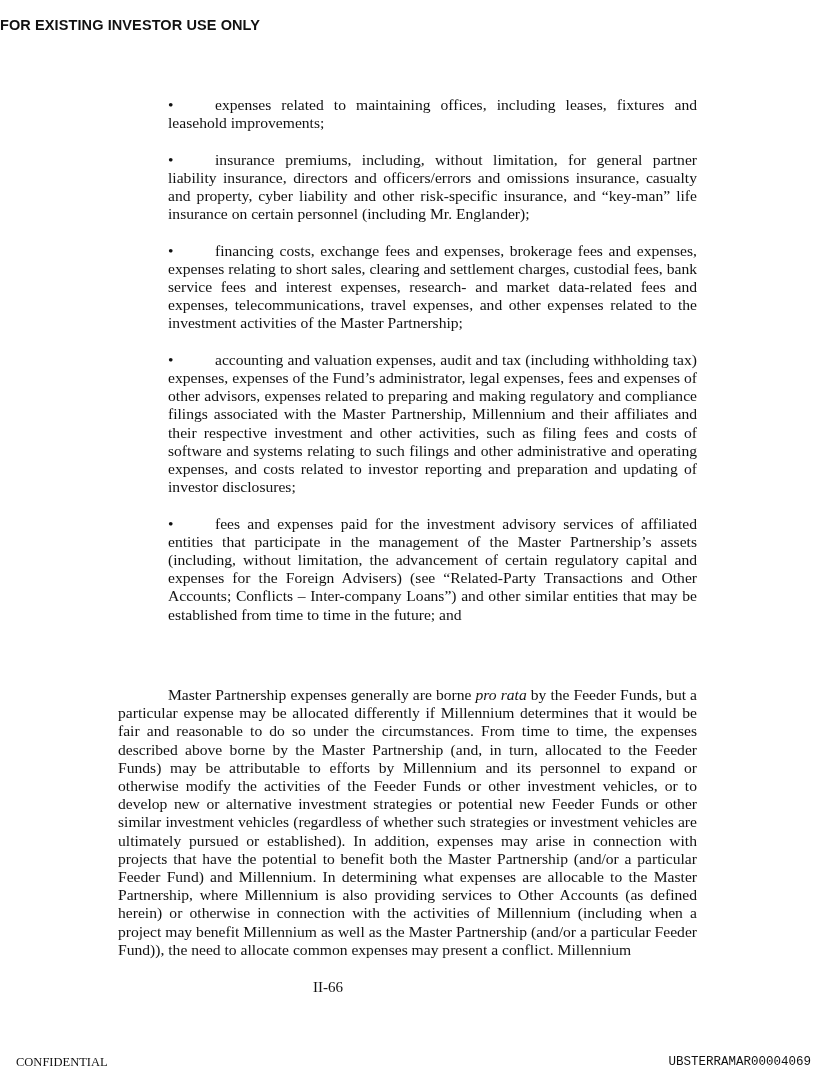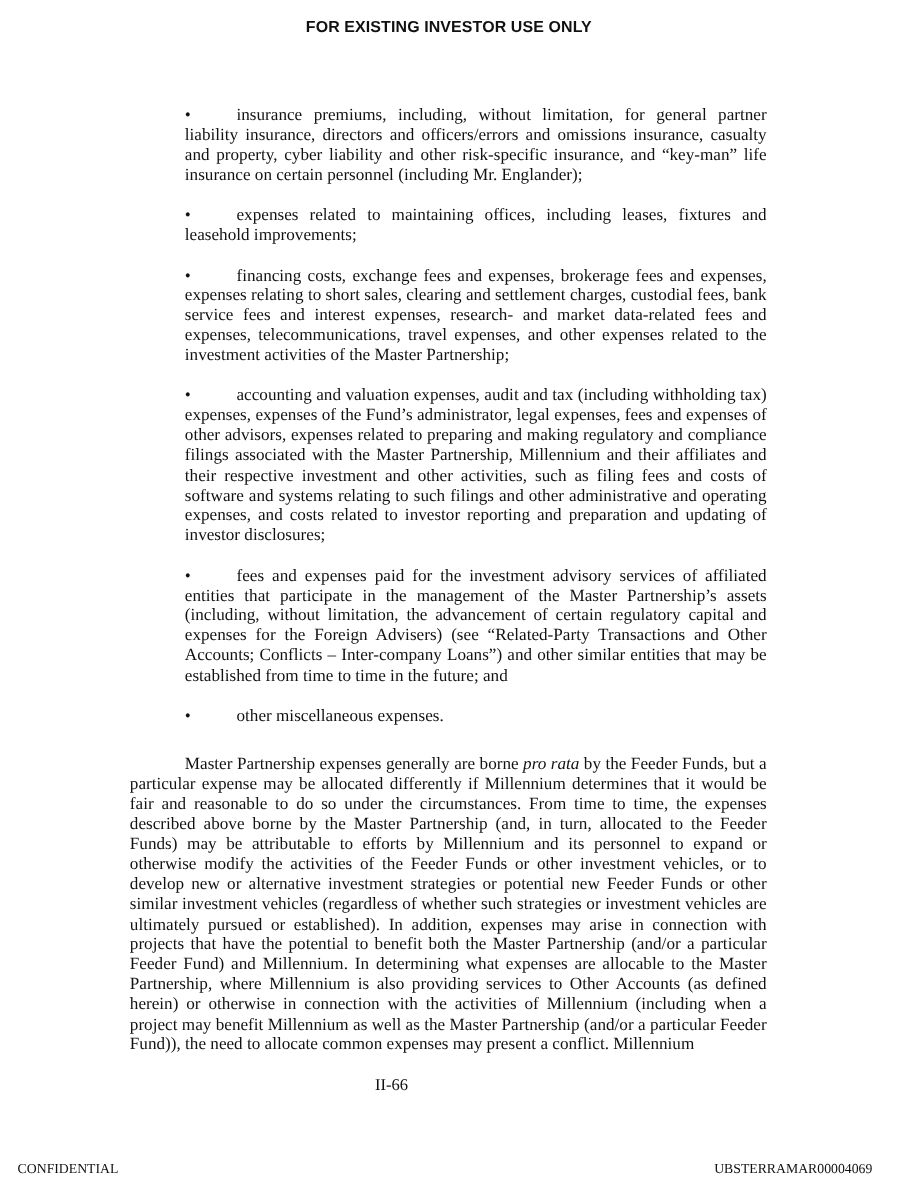--- a/index.html
+++ b/index.html
@@ -1,51 +1,50 @@
 <!DOCTYPE html>
 <html><head>
 <meta charset="utf-8">
 <style>
   html, body { margin: 0; padding: 0; background: #ffffff; }
   body { width: 816px; height: 1073px; position: relative; overflow: hidden; color: #111; }
   .header {
-    position: absolute; top: 17px; left: 0; width: 816px; text-align: center;
+    position: absolute; top: 17px; left: 0; width: 816px; text-align: left;
     font-family: "Liberation Sans", sans-serif; font-weight: bold; font-size: 14.5px; letter-spacing: 0.1px;
   }
   .body-text {
     font-family: "Liberation Serif", serif; font-size: 15.6px; line-height: 18.2px; text-align: justify;
   }
   .bullets { position: absolute; top: 96px; left: 168px; width: 529px; }
   .bullet-item { margin: 0 0 18.2px 0; }
   .bullet-item .dot { display: inline-block; width: 47px; }
   .para { position: absolute; top: 686px; left: 118px; width: 579px; text-indent: 50px; }
   .page-num {
     position: absolute; top: 979px; left: 0; width: 656px; text-align: center;
-    font-family: "Liberation Serif", serif; font-size: 15px; padding-left: 28px;
+    font-family: "Liberation Serif", serif; font-size: 15px;
   }
   .footer-left {
     position: absolute; top: 1055px; left: 16px; font-family: Liberation Serif, serif; font-size: 12.5px;
   }
   .footer-right {
-    position: absolute; top: 1055px; right: 23px; font-family: Liberation Serif, serif; font-size: 12.5px;
+    position: absolute; top: 1055px; right: 5px; font-family: Liberation Mono, monospace; font-size: 12.5px;
   }
   em { }
 </style>
 </head>
 <body>
 
 <div class="header">FOR EXISTING INVESTOR USE ONLY</div>
 
 <div class="bullets body-text">
+  <div class="bullet-item"><span class="dot">•</span><span>expenses related to maintaining offices, including leases, fixtures and leasehold improvements;</span></div>
   <div class="bullet-item"><span class="dot">•</span><span>insurance premiums, including, without limitation, for general partner liability insurance, directors and officers/errors and omissions insurance, casualty and property, cyber liability and other risk-specific insurance, and “key-man” life insurance on certain personnel (including Mr. Englander);</span></div>
-  <div class="bullet-item"><span class="dot">•</span><span>expenses related to maintaining offices, including leases, fixtures and leasehold improvements;</span></div>
   <div class="bullet-item"><span class="dot">•</span><span>financing costs, exchange fees and expenses, brokerage fees and expenses, expenses relating to short sales, clearing and settlement charges, custodial fees, bank service fees and interest expenses, research- and market data-related fees and expenses, telecommunications, travel expenses, and other expenses related to the investment activities of the Master Partnership;</span></div>
   <div class="bullet-item"><span class="dot">•</span><span>accounting and valuation expenses, audit and tax (including withholding tax) expenses, expenses of the Fund’s administrator, legal expenses, fees and expenses of other advisors, expenses related to preparing and making regulatory and compliance filings associated with the Master Partnership, Millennium and their affiliates and their respective investment and other activities, such as filing fees and costs of software and systems relating to such filings and other administrative and operating expenses, and costs related to investor reporting and preparation and updating of investor disclosures;</span></div>
   <div class="bullet-item"><span class="dot">•</span><span>fees and expenses paid for the investment advisory services of affiliated entities that participate in the management of the Master Partnership’s assets (including, without limitation, the advancement of certain regulatory capital and expenses for the Foreign Advisers) (see “Related-Party Transactions and Other Accounts; Conflicts – Inter-company Loans”) and other similar entities that may be established from time to time in the future; and</span></div>
-  <div class="bullet-item"><span class="dot">•</span><span>other miscellaneous expenses.</span></div>
 </div>
 
 <div class="para body-text"><span>Master Partnership expenses generally are borne </span><em>pro rata</em><span> by the Feeder Funds, but a particular expense may be allocated differently if Millennium determines that it would be fair and reasonable to do so under the circumstances.  From time to time, the expenses described above borne by the Master Partnership (and, in turn, allocated to the Feeder Funds) may be attributable to efforts by Millennium and its personnel to expand or otherwise modify the activities of the Feeder Funds or other investment vehicles, or to develop new or alternative investment strategies or potential new Feeder Funds or other similar investment vehicles (regardless of whether such strategies or investment vehicles are ultimately pursued or established).  In addition, expenses may arise in connection with projects that have the potential to benefit both the Master Partnership (and/or a particular Feeder Fund) and Millennium.  In determining what expenses are allocable to the Master Partnership, where Millennium is also providing services to Other Accounts (as defined herein) or otherwise in connection with the activities of Millennium (including when a project may benefit Millennium as well as the Master Partnership (and/or a particular Feeder Fund)), the need to allocate common expenses may present a conflict.  Millennium</span></div>
 
 <div class="page-num">II-66</div>
 
 <div class="footer-left">CONFIDENTIAL</div>
 <div class="footer-right">UBSTERRAMAR00004069</div>
 
 </body></html>

